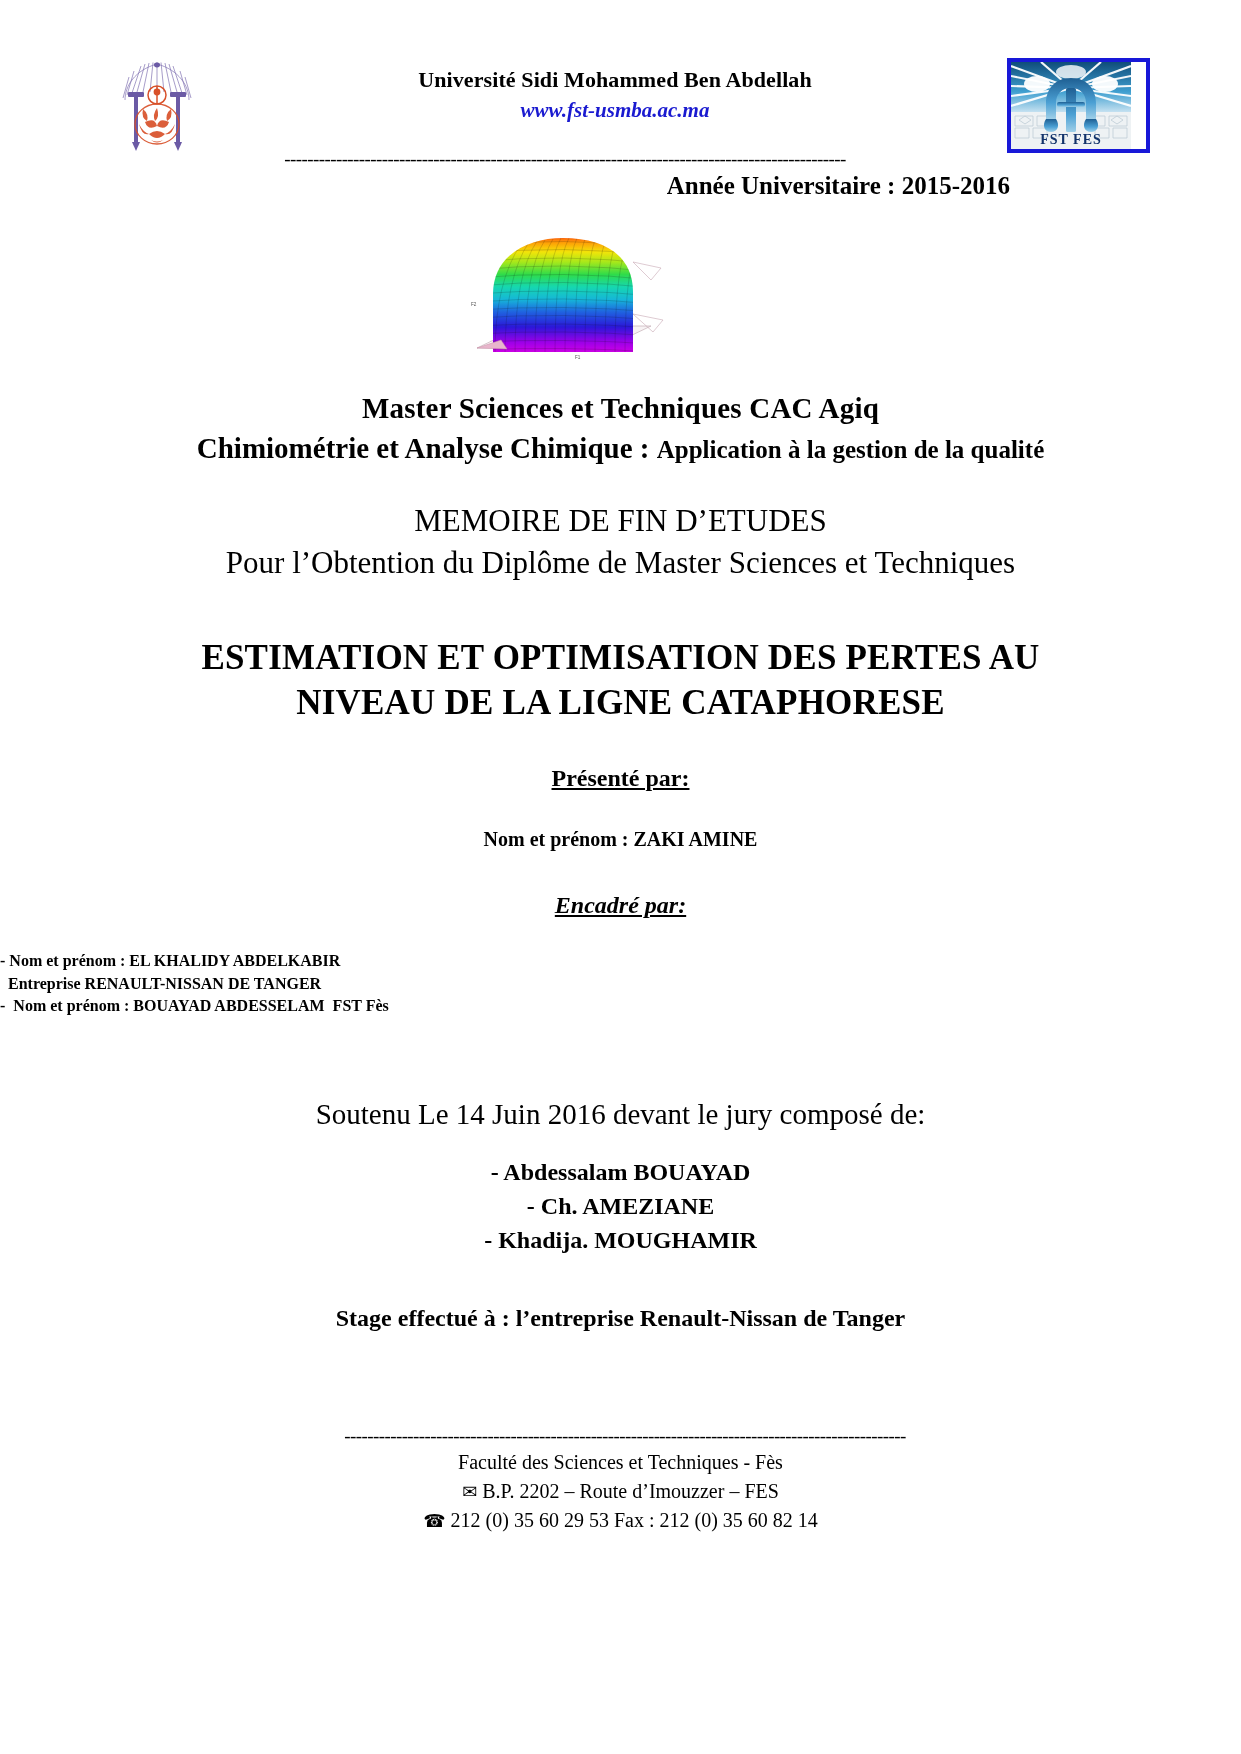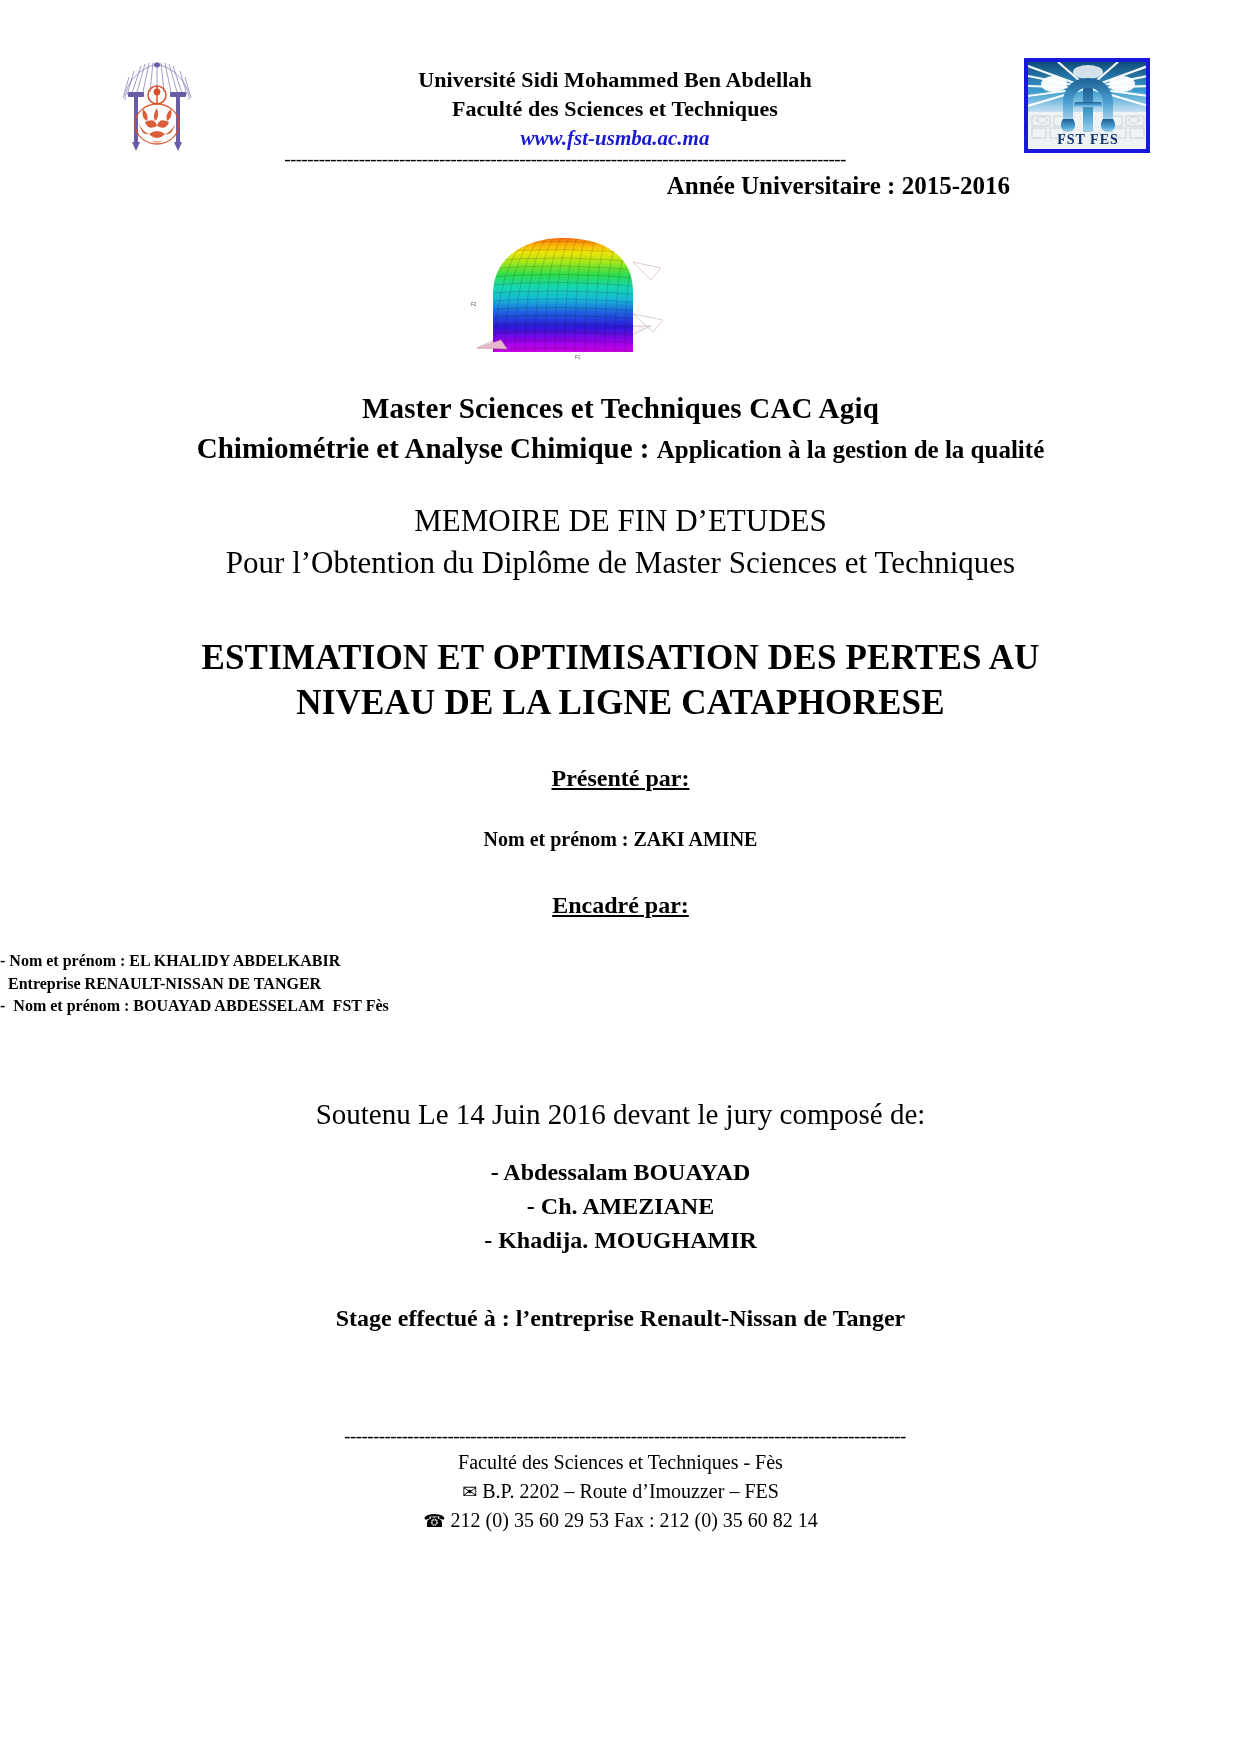--- a/index.html
+++ b/index.html
@@ -59,21 +59,21 @@
     top: 0px;
     width: 105px;
     height: 105px;
   }
 
   
   .fst-logo {
     position: absolute;
     right: 0px;
     top: 6px;
-    width: 126px;
+    width: 143px;
     height: 95px;
     border: 4px solid #1818d8;
     background: #ffffff;
     box-sizing: border-box;
     overflow: hidden;
     margin-left: 36px;
   }
 
   .dashed-rule {
     position: absolute;
@@ -151,20 +151,21 @@
   .nom-prenom {
     top: 828px;
     font-size: 20px;
     font-weight: bold;
   }
 
   .encadre {
     top: 892px;
     font-size: 24px;
     font-weight: bold;
+    font-style: italic;
   }
   .encadre span { text-decoration: underline; }
 
   .supervisors {
     top: 950px;
     font-size: 16px;
     font-weight: bold;
     line-height: 1.42;
     text-align: left;
   }
@@ -258,21 +259,20 @@
           <path d="M44 82 q8 -6 16 0 q-8 8 -16 0 z"></path>
           <path d="M34 72 q4 8 10 10 q-7 2 -10 -10 z"></path>
           <path d="M70 72 q-4 8 -10 10 q7 2 10 -10 z"></path>
           <path d="M46 88 q6 3 12 0 q-6 5 -12 0 z"></path>
         </g>
       </svg>
     </div>
 
     <div class="header-center">
       <div class="header-line">Université Sidi Mohammed Ben Abdellah</div>
-      <div class="header-line">Faculté des Sciences et Techniques</div>
       <div class="header-url">www.fst-usmba.ac.ma</div>
     </div>
 
     <div class="fst-logo">
       <svg viewBox="0 0 120 87" width="120" height="87" preserveAspectRatio="none" aria-hidden="true">
         <defs>
           <linearGradient id="skyg" x1="0" y1="0" x2="0" y2="1">
             <stop offset="0%" stop-color="#0f4d7a"></stop>
             <stop offset="55%" stop-color="#3f9fd0"></stop>
             <stop offset="100%" stop-color="#dfeef7"></stop>

